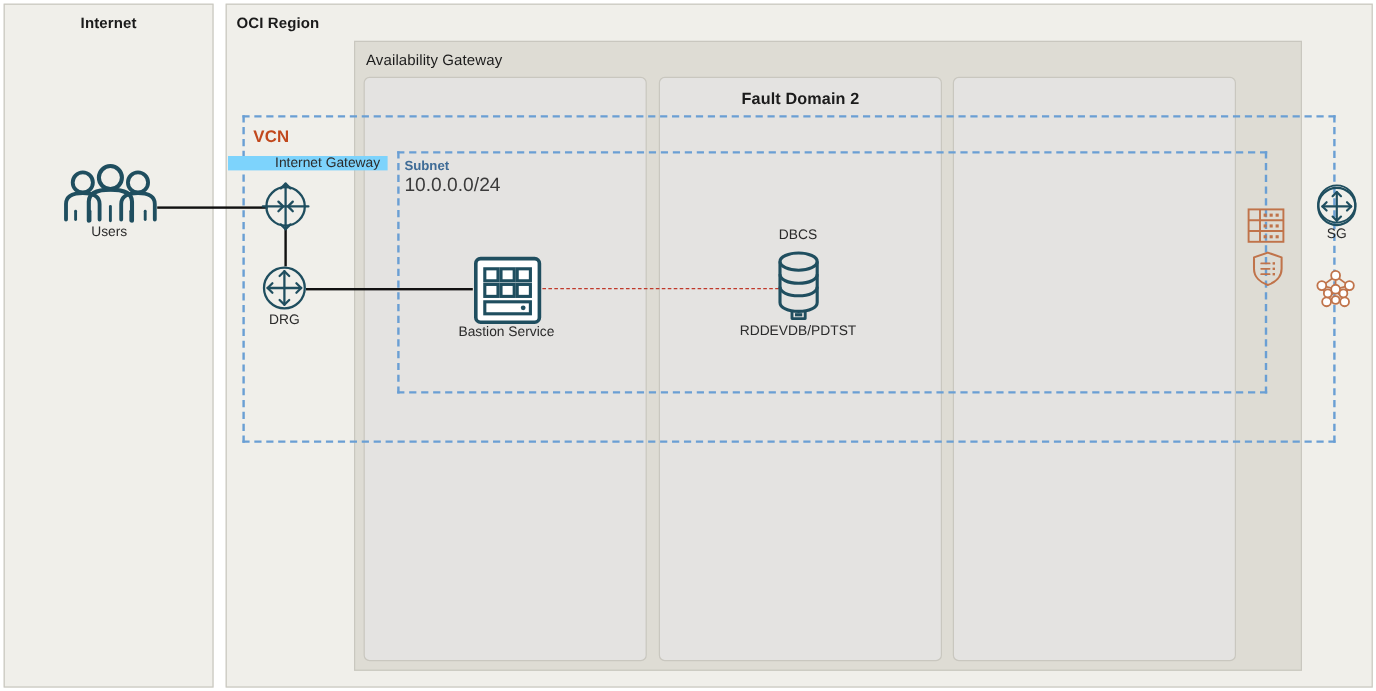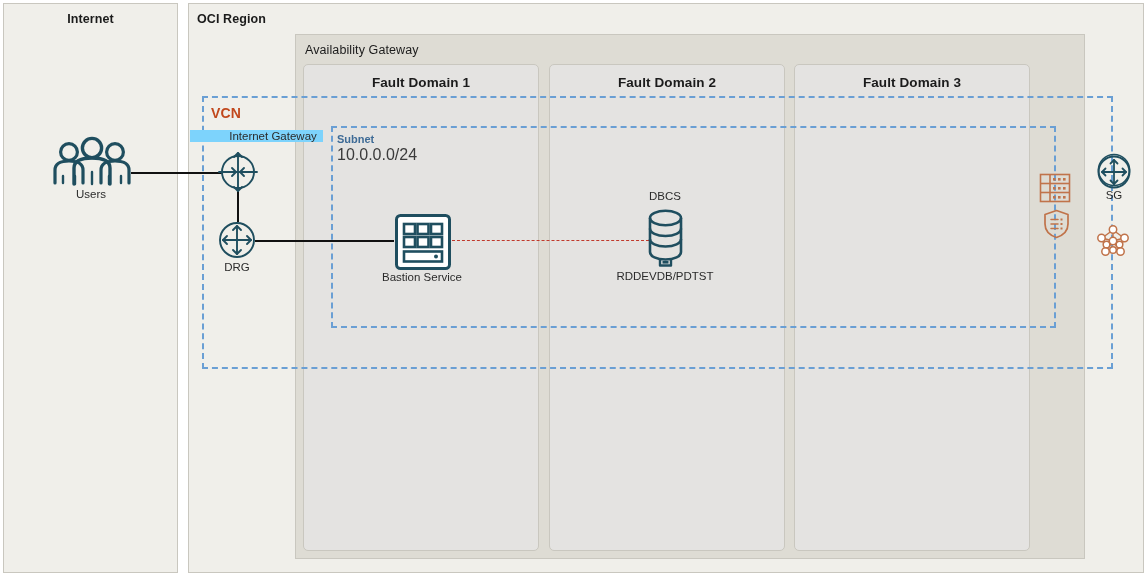--- a/index.html
+++ b/index.html
@@ -110,23 +110,21 @@
   <div class="panel ad-panel"></div>
 
   <div class="fd-panel fd1"></div>
   <div class="fd-panel fd2"></div>
   <div class="fd-panel fd3"></div>
 
   <div class="panel-title internet-title">Internet</div>
   <div class="panel-title oci-title">OCI Region</div>
   <div class="panel-title ad-title">Availability Gateway</div>
 
-  <div class="panel-title fd-title fd1-title">Fault Domain 1</div>
   <div class="panel-title fd-title fd2-title">Fault Domain 2</div>
-  <div class="panel-title fd-title fd3-title">Fault Domain 3</div>
 
   <div class="dash vcn-box"></div>
   <div class="dash subnet-box"></div>
 
   <div class="vcn-label">VCN</div>
   <div class="subnet-label">Subnet</div>
   <div class="subnet-cidr">10.0.0.0/24</div>
 
   <div class="line h-line" style="left:131px;top:172px;width:92px;"></div>
 

